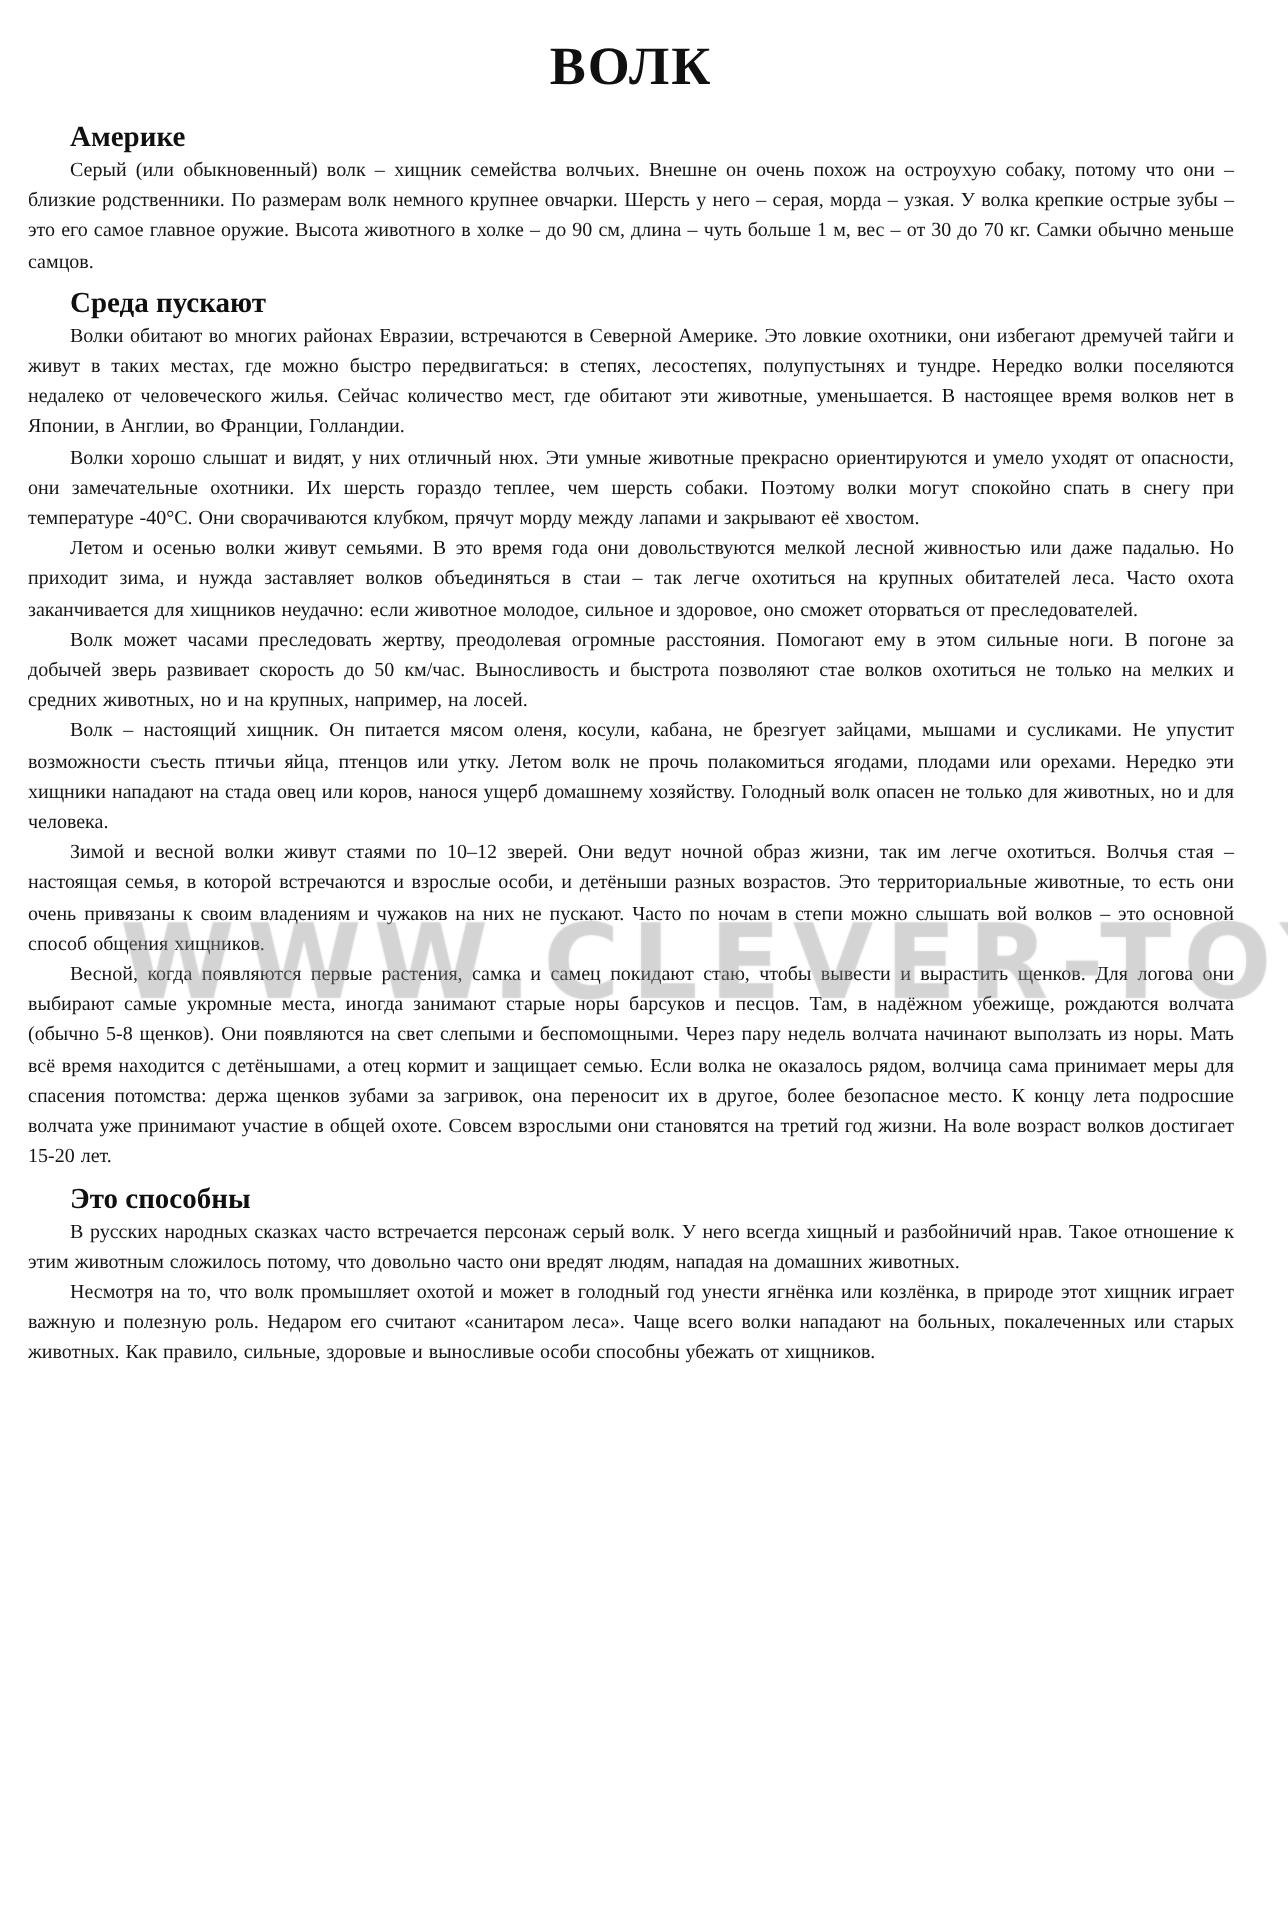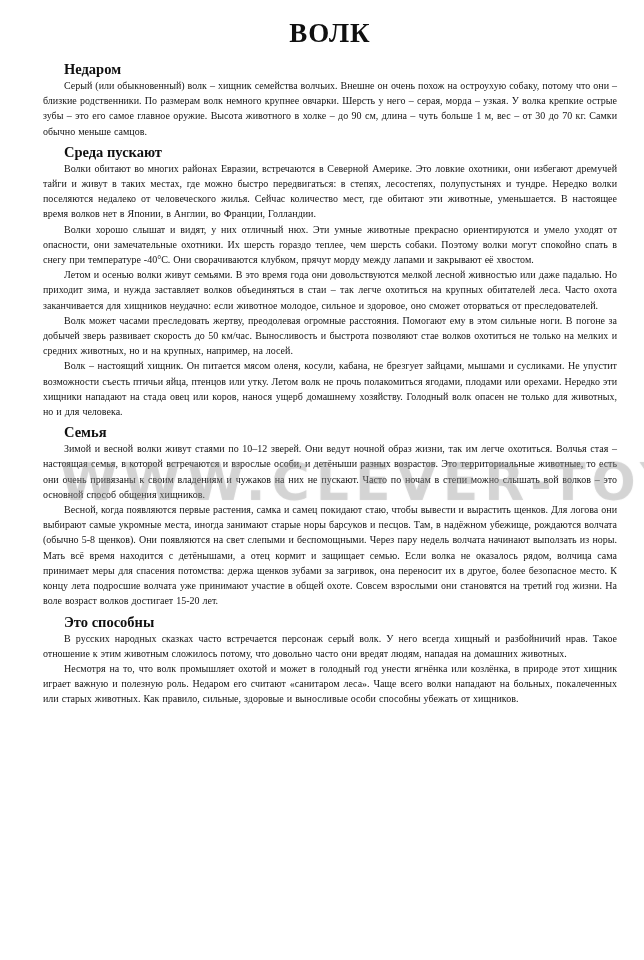--- a/index.html
+++ b/index.html
@@ -8,21 +8,21 @@
     background: #ffffff;
   }
   .page {
     position: relative;
     width: 644px;
     height: 960px;
     margin: 0 auto;
     background: #ffffff;
     overflow: hidden;
     box-sizing: border-box;
-    padding: 18px 27px 10px 43px;
+    padding: 18px 27px 10px 14px;
     font-family: "Liberation Serif", "DejaVu Serif", serif;
     color: #141414;
   }
   h1.doc-title {
     margin: 0 0 12px 0;
     text-align: center;
     font-size: 27px;
     font-weight: bold;
     letter-spacing: 1px;
     color: #101010;
@@ -62,37 +62,36 @@
   }
 </style>
 </head>
 <body>
 
 <div class="page">
   <h1 class="doc-title">ВОЛК</h1>
 
   <div id="sections">
       <section class="doc-section">
-        <h2 class="sec-heading">Недаром</h2>
+        <h2 class="sec-heading">Америке</h2>
         <p class="sec-para">Серый (или обыкновенный) волк – хищник семейства волчьих. Внешне он очень похож на остроухую собаку, потому что они – близкие родственники. По размерам волк немного крупнее овчарки. Шерсть у него – серая, морда – узкая. У волка крепкие острые зубы – это его самое главное оружие. Высота животного в холке – до 90 см, длина – чуть больше 1 м, вес – от 30 до 70 кг. Самки обычно меньше самцов.</p>
       </section>
       <section class="doc-section">
         <h2 class="sec-heading">Среда пускают</h2>
         <p class="sec-para">Волки обитают во многих районах Евразии, встречаются в Северной Америке. Это ловкие охотники, они избегают дремучей тайги и живут в таких местах, где можно быстро передвигаться: в степях, лесостепях, полупустынях и тундре. Нередко волки поселяются недалеко от человеческого жилья. Сейчас количество мест, где обитают эти животные, уменьшается. В настоящее время волков нет в Японии, в Англии, во Франции, Голландии.</p>
       </section>
       <section class="doc-section">
         <p class="sec-para">Волки хорошо слышат и видят, у них отличный нюх. Эти умные животные прекрасно ориентируются и умело уходят от опасности, они замечательные охотники. Их шерсть гораздо теплее, чем шерсть собаки. Поэтому волки могут спокойно спать в снегу при температуре -40°С. Они сворачиваются клубком, прячут морду между лапами и закрывают её хвостом.</p>
         <p class="sec-para">Летом и осенью волки живут семьями. В это время года они довольствуются мелкой лесной живностью или даже падалью. Но приходит зима, и нужда заставляет волков объединяться в стаи – так легче охотиться на крупных обитателей леса. Часто охота заканчивается для хищников неудачно: если животное молодое, сильное и здоровое, оно сможет оторваться от преследователей.</p>
       </section>
       <section class="doc-section">
         <p class="sec-para">Волк может часами преследовать жертву, преодолевая огромные расстояния. Помогают ему в этом сильные ноги. В погоне за добычей зверь развивает скорость до 50 км/час. Выносливость и быстрота позволяют стае волков охотиться не только на мелких и средних животных, но и на крупных, например, на лосей.</p>
         <p class="sec-para">Волк – настоящий хищник. Он питается мясом оленя, косули, кабана, не брезгует зайцами, мышами и сусликами. Не упустит возможности съесть птичьи яйца, птенцов или утку. Летом волк не прочь полакомиться ягодами, плодами или орехами. Нередко эти хищники нападают на стада овец или коров, нанося ущерб домашнему хозяйству. Голодный волк опасен не только для животных, но и для человека.</p>
       </section>
       <section class="doc-section">
-        <h2 class="sec-heading">Семья</h2>
         <p class="sec-para">Зимой и весной волки живут стаями по 10–12 зверей. Они ведут ночной образ жизни, так им легче охотиться. Волчья стая – настоящая семья, в которой встречаются и взрослые особи, и детёныши разных возрастов. Это территориальные животные, то есть они очень привязаны к своим владениям и чужаков на них не пускают. Часто по ночам в степи можно слышать вой волков – это основной способ общения хищников.</p>
         <p class="sec-para">Весной, когда появляются первые растения, самка и самец покидают стаю, чтобы вывести и вырастить щенков. Для логова они выбирают самые укромные места, иногда занимают старые норы барсуков и песцов. Там, в надёжном убежище, рождаются волчата (обычно 5-8 щенков). Они появляются на свет слепыми и беспомощными. Через пару недель волчата начинают выползать из норы. Мать всё время находится с детёнышами, а отец кормит и защищает семью. Если волка не оказалось рядом, волчица сама принимает меры для спасения потомства: держа щенков зубами за загривок, она переносит их в другое, более безопасное место. К концу лета подросшие волчата уже принимают участие в общей охоте. Совсем взрослыми они становятся на третий год жизни. На воле возраст волков достигает 15-20 лет.</p>
       </section>
       <section class="doc-section">
         <h2 class="sec-heading">Это способны</h2>
         <p class="sec-para">В русских народных сказках часто встречается персонаж серый волк. У него всегда хищный и разбойничий нрав. Такое отношение к этим животным сложилось потому, что довольно часто они вредят людям, нападая на домашних животных.</p>
         <p class="sec-para">Несмотря на то, что волк промышляет охотой и может в голодный год унести ягнёнка или козлёнка, в природе этот хищник играет важную и полезную роль. Недаром его считают «санитаром леса». Чаще всего волки нападают на больных, покалеченных или старых животных. Как правило, сильные, здоровые и выносливые особи способны убежать от хищников.</p>
       </section>
     </div>
 

